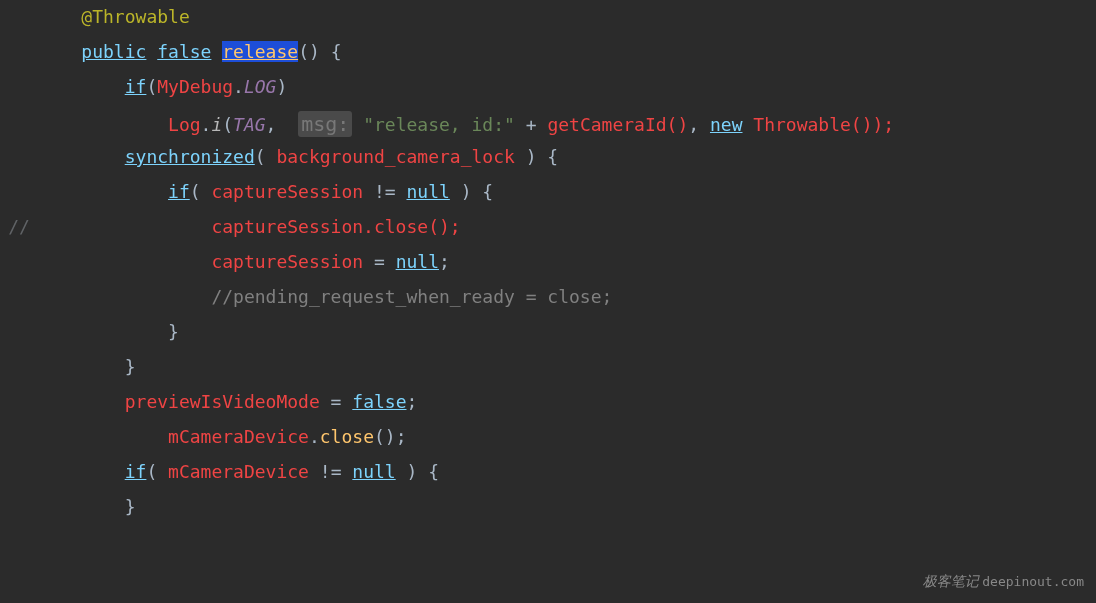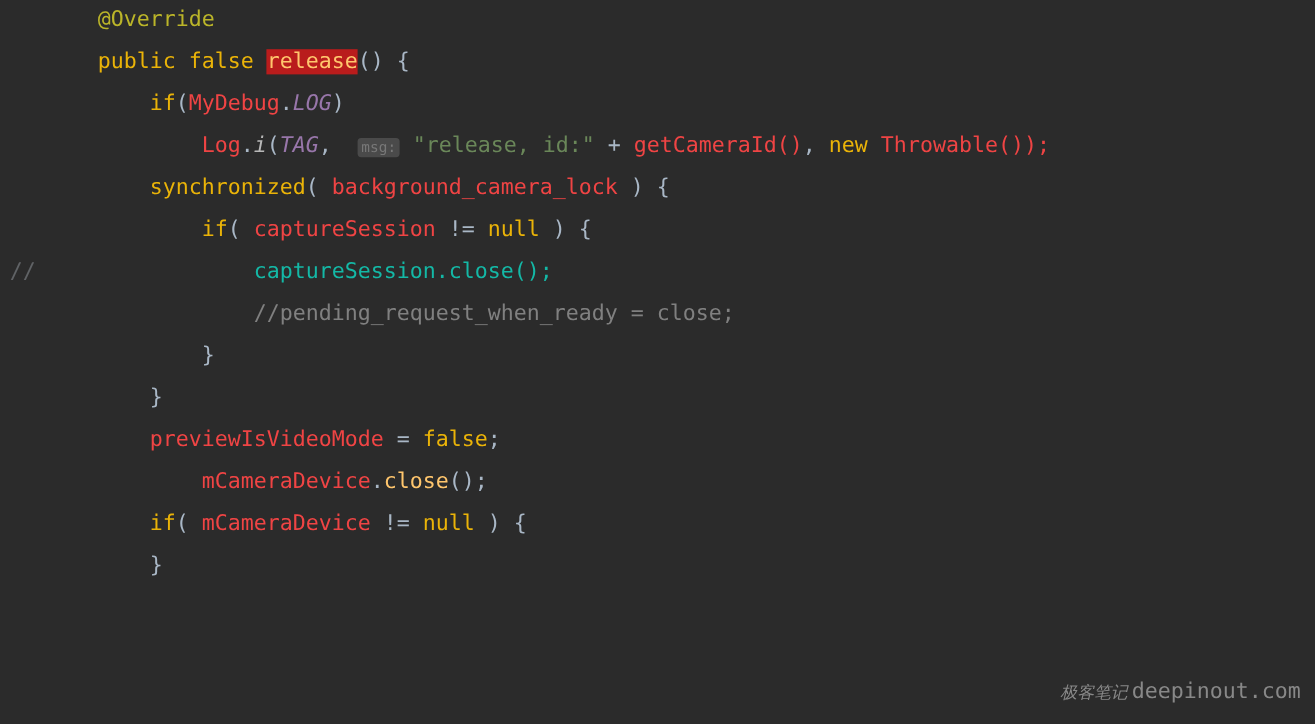--- a/index.html
+++ b/index.html
@@ -33,37 +33,37 @@
     }
     .code-area {
       flex: 1;
       padding-left: 0;
     }
     .code-line {
       height: 35px;
       white-space: pre;
     }
     .annotation { color: #bbb529; }
-    .keyword { color: #eab308; }
+    .keyword { color: #7dd3fc; text-decoration: underline; }
     .method-name { color: #ffc66d; }
-    .highlighted { background-color: #b91c1c; }
+    .highlighted { background-color: #1d4ed8; text-decoration: underline; }
     .static-field { color: #9876aa; font-style: italic; }
     .static-method { color: #b8b8b8; font-style: italic; }
     .param-hint { 
       background-color: #4a4a4a; 
       color: #787878; 
       padding: 1px 3px; 
       border-radius: 3px;
-      font-size: 12px;
+      font-size: 20px;
     }
     .string { color: #6a8759; }
     .identifier { color: #ef4444; }
     .comment { color: #808080; }
     .punct { color: #a9b7c6; }
-    .disabled { color: #14b8a6; }
+    .disabled { color: #ef4444; }
     .watermark {
       position: absolute;
       bottom: 8px;
       right: 12px;
       color: #888;
       font-size: 14px;
       font-family: serif;
       font-style: italic;
     }
   </style>
@@ -84,32 +84,33 @@
     <div class="gutter-line"></div>
     <div class="gutter-line"></div>
     <div class="gutter-line"></div>
     <div class="gutter-line"></div>
     <div class="gutter-line"></div>
     <div class="gutter-line"></div>
     <div class="gutter-line"></div>
     <div class="gutter-line"></div>
   </div>
   <div class="code-area">
-    <div class="code-line">    <span class="annotation">@Override</span></div>
+    <div class="code-line">    <span class="annotation">@Throwable</span></div>
     <div class="code-line">    <span class="keyword">public</span> <span class="keyword">false</span> <span class="method-name highlighted">release</span><span class="punct">() {</span></div>
     <div class="code-line">        <span class="keyword">if</span><span class="punct">(</span><span class="identifier">MyDebug</span><span class="punct">.</span><span class="static-field">LOG</span><span class="punct">)</span></div>
     <div class="code-line">            <span class="identifier">Log</span><span class="punct">.</span><span class="static-method">i</span><span class="punct">(</span><span class="static-field">TAG</span><span class="punct">, </span> <span class="param-hint">msg:</span><span> </span><span class="string">"release, id:"</span><span class="punct"> + </span><span class="identifier">getCameraId()</span><span class="punct">, </span><span class="keyword">new</span><span class="identifier"> Throwable());</span></div>
     <div class="code-line">        <span class="keyword">synchronized</span><span class="punct">( </span><span class="identifier">background_camera_lock</span><span class="punct"> ) {</span></div>
     <div class="code-line">            <span class="keyword">if</span><span class="punct">( </span><span class="identifier">captureSession</span><span class="punct"> != </span><span class="keyword">null</span><span class="punct"> ) {</span></div>
     <div class="code-line">                <span class="disabled">captureSession.close();</span></div>
+    <div class="code-line">                <span class="identifier">captureSession</span><span class="punct"> = </span><span class="keyword">null</span><span class="punct">;</span></div>
     <div class="code-line">                <span class="comment">//pending_request_when_ready = close;</span></div>
     <div class="code-line">            <span class="punct">}</span></div>
     <div class="code-line">        <span class="punct">}</span></div>
     <div class="code-line">        <span class="identifier">previewIsVideoMode</span><span class="punct"> = </span><span class="keyword">false</span><span class="punct">;</span></div>
     <div class="code-line">            <span class="identifier">mCameraDevice</span><span class="punct">.</span><span class="method-name">close</span><span class="punct">();</span></div>
     <div class="code-line">        <span class="keyword">if</span><span class="punct">( </span><span class="identifier">mCameraDevice</span><span class="punct"> != </span><span class="keyword">null</span><span class="punct"> ) {</span></div>
     <div class="code-line">        <span class="punct">}</span></div>
   </div>
 </div>
 
 <div class="watermark">
-  <span>极客笔记</span> <span style="font-family: monospace; font-style: normal; font-size:18px;">deepinout.com</span>
+  <span>极客笔记</span> <span style="font-family: monospace; font-style: normal; font-size:13px;">deepinout.com</span>
 </div>
 
 </body></html>

